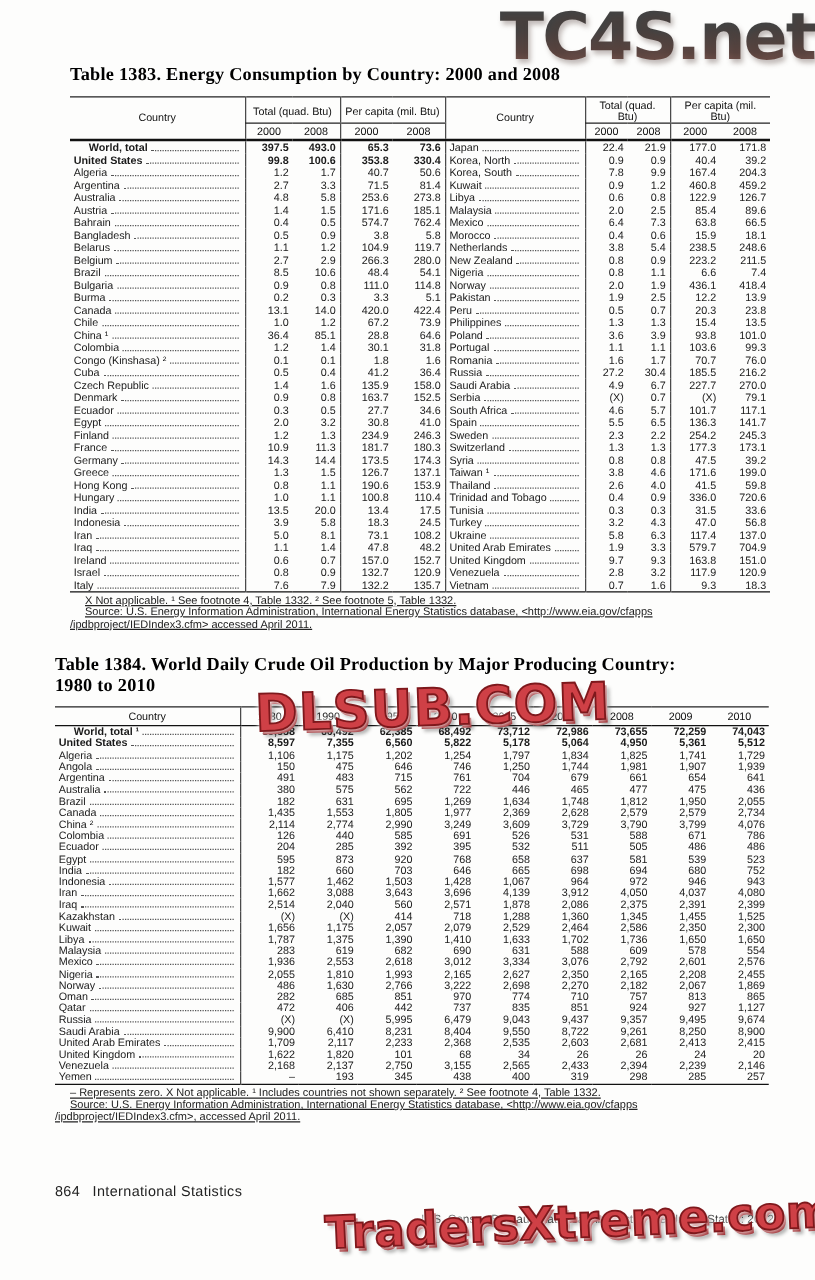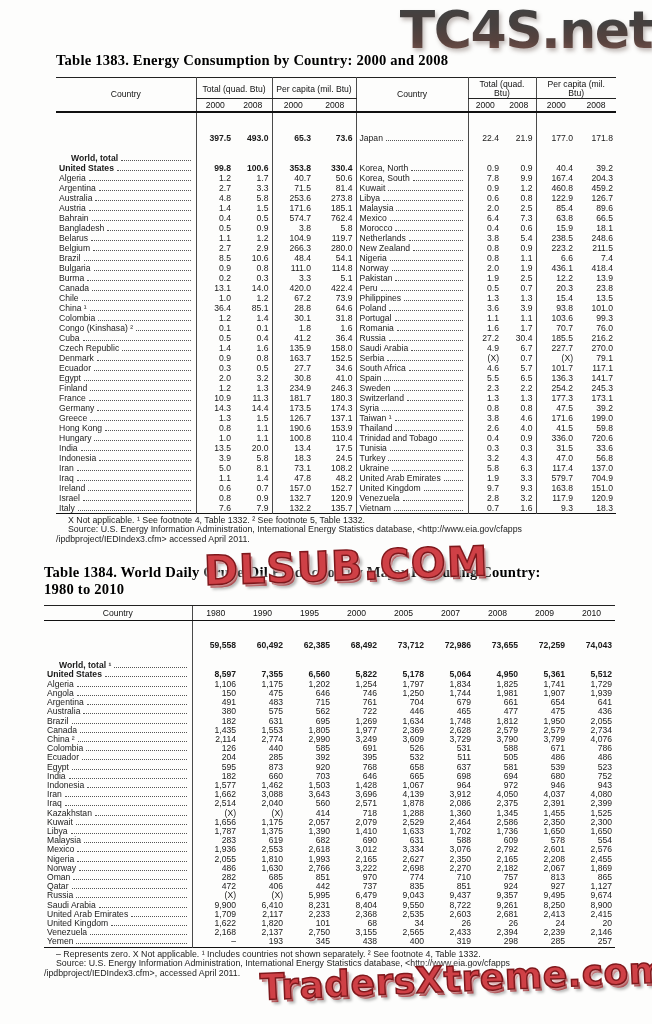--- a/index.html
+++ b/index.html
@@ -11,33 +11,33 @@
   }
   .content { position:absolute; left:44px; top:52px; width:575px; }
 
   
   .tbl-title {
     font-family:"Liberation Serif","DejaVu Serif",serif;
     font-weight:700; font-size:14.6px; line-height:17px; color:#000;
     white-space:pre-line; letter-spacing:.2px;
   }
   .tbl-note { font-size:9px; line-height:11px; color:#222; margin-top:3px; }
-  .footnote, .source { font-size:8.8px; line-height:9.6px; color:#222; text-indent:12px; }
+  .footnote, .source { font-size:8.8px; line-height:9.6px; color:#222; text-indent:12px;text-decoration:underline; }
   .footnote { margin-top:2px; }
 
   
   table { border-collapse:collapse; table-layout:fixed; }
   th, td { padding:0 3px; white-space:nowrap; overflow:hidden; font-size:8.6px; }
   th { font-weight:normal; text-align:center; color:#111; }
   .num { text-align:right; }
   .b { font-weight:bold; }
   .bl { border-left:1px solid #4a4a4a; }
 
   .cwrap { display:flex; align-items:baseline; }
-  .cwrap.ind { padding-left:12px;margin-top:40px; }
+  .cwrap.ind { padding-left:12px; }
   .cname { flex:0 0 auto; }
   .leader { flex:1 1 auto; border-bottom:1.3px dotted #555; margin:0 2px 2px 3px; min-width:4px; }
 
   
   .sec-1383 { margin-left:12px; width:560px; }
   .t1383 { width:560px; margin-top:8px; border-top:1px solid #222; border-bottom:1.6px solid #111; }
   .t1383 thead th.hg { border-bottom:1px solid #222; height:17px; font-size:8.6px; line-height:9px;
                        white-space:normal; padding-top:2px; }
   .t1383 thead tr.yrow th { border-bottom:2px solid #111; height:13px; }
   .t1383 thead th[rowspan] { border-bottom:2px solid #111; vertical-align:middle; }
@@ -1480,16 +1480,22 @@
               <td class="num">257</td>
             </tr>
           </tbody>
       </table>
 
       <p class="footnote">– Represents zero. X Not applicable. ¹ Includes countries not shown separately. ² See footnote 4, Table 1332.</p>
       <p class="source">Source: U.S. Energy Information Administration, International Energy Statistics database, &lt;http://www.eia.gov/cfapps /ipdbproject/IEDIndex3.cfm&gt;, accessed April 2011.</p>
     </section>
   </div>
 
+  <div class="footer">
+    <div class="footer-left">
+      <span class="pageno">864</span><span>International Statistics</span>
+    </div>
+    <div class="footer-right">U.S. Census Bureau, Statistical Abstract of the United States: 2012</div>
+  </div>
 
   <div class="wm-red wm-bottom">TradersXtreme.com</div>
 
 </div>
 
 </body></html>

